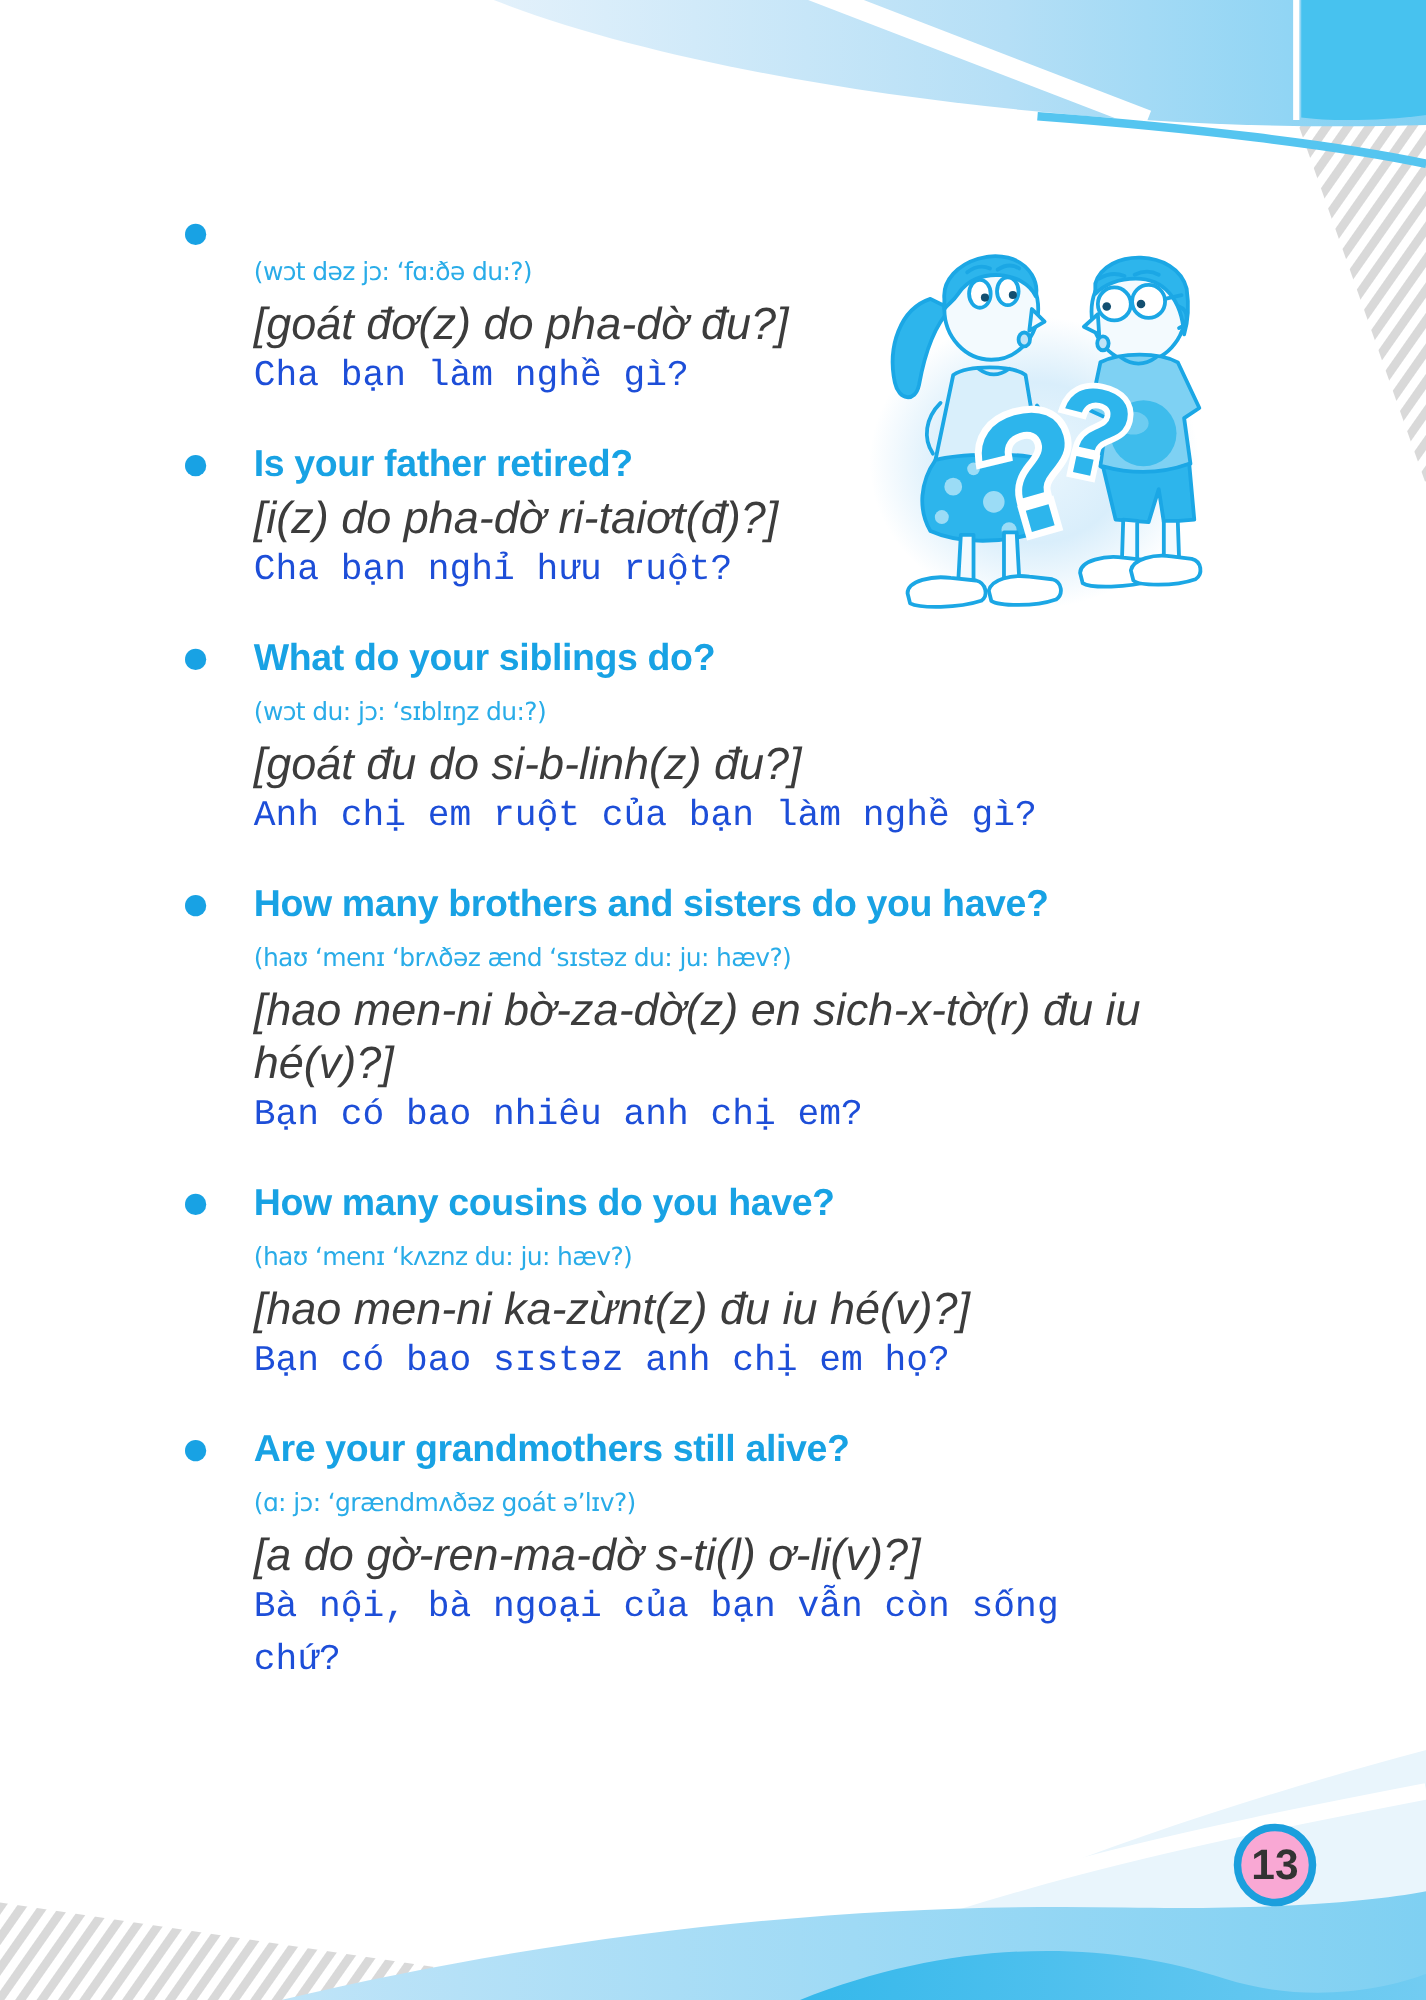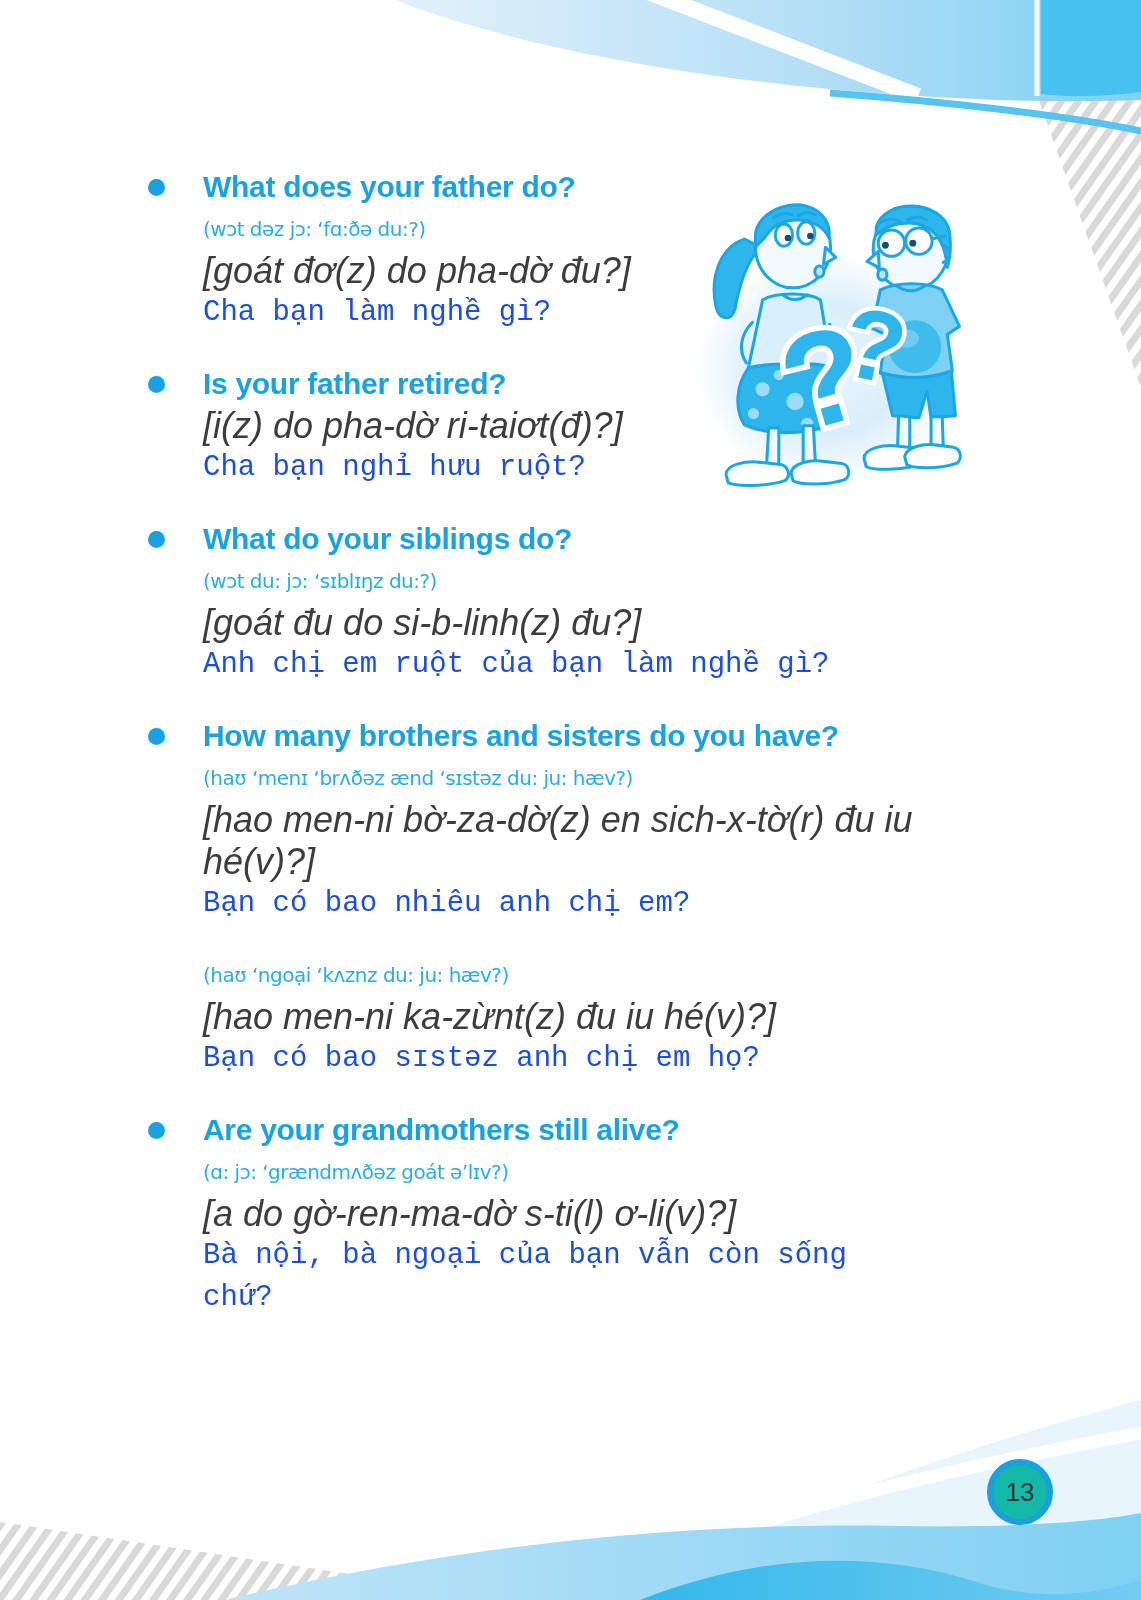--- a/index.html
+++ b/index.html
@@ -65,23 +65,23 @@
     width:340px;height:325px;
     z-index:1;
   }
   
   .badge{
     position:absolute;
     left:987px;top:1459px;
     width:54px;height:54px;
     border:6px solid #1b9fdd;
     border-radius:50%;
-    background:#14b8a6;
+    background:#f9a8d4;
     display:flex;align-items:center;justify-content:center;
-    font-size:26px;font-weight:normal;color:#333333;
+    font-size:34px;font-weight:bold;color:#333333;
     z-index:3;
   }
 </style>
 </head>
 <body>
 
 <div class="page">
 
   <svg class="deco top" width="1141" height="400" viewBox="0 0 1141 400">
     <defs>
@@ -205,21 +205,20 @@
       <text x="168" y="248" font-size="132" stroke-width="11" transform="rotate(-16 168 206)">?</text>
       <text x="216" y="205" font-size="98" stroke-width="9" transform="rotate(12 216 172)">?</text>
     </g>
   </svg>
 
   <div class="content">
 
     <div class="entry">
       <div class="q-row">
         <span class="bullet"></span>
-        <h2 class="question">What does your father do?</h2>
       </div>
       <div class="ipa">(wɔt dəz jɔ: ‘fɑ:ðə du:?)</div>
       <div class="phonetic">[goát đơ(z) do pha-dờ đu?]</div>
       <div class="translation">Cha bạn làm nghề gì?</div>
     </div>
 
     <div class="entry">
       <div class="q-row">
         <span class="bullet"></span>
         <h2 class="question">Is your father retired?</h2>
@@ -242,21 +241,25 @@
       <div class="q-row">
         <span class="bullet"></span>
         <h2 class="question">How many brothers and sisters do you have?</h2>
       </div>
       <div class="ipa">(haʊ ‘menɪ ‘brʌðəz ænd ‘sɪstəz du: ju: hæv?)</div>
       <div class="phonetic">[hao men-ni bờ-za-dờ(z) en sich-x-tờ(r) đu iu hé(v)?]</div>
       <div class="translation">Bạn có bao nhiêu anh chị em?</div>
     </div>
 
     <div class="entry">
-      <div class="ipa">(haʊ ‘ngoại ‘kʌznz du: ju: hæv?)</div>
+      <div class="q-row">
+        <span class="bullet"></span>
+        <h2 class="question">How many cousins do you have?</h2>
+      </div>
+      <div class="ipa">(haʊ ‘menɪ ‘kʌznz du: ju: hæv?)</div>
       <div class="phonetic">[hao men-ni ka-zừnt(z) đu iu hé(v)?]</div>
       <div class="translation">Bạn có bao sɪstəz anh chị em họ?</div>
     </div>
 
     <div class="entry">
       <div class="q-row">
         <span class="bullet"></span>
         <h2 class="question">Are your grandmothers still alive?</h2>
       </div>
       <div class="ipa">(ɑ: jɔ: ‘grændmʌðəz goát ə’lɪv?)</div>

